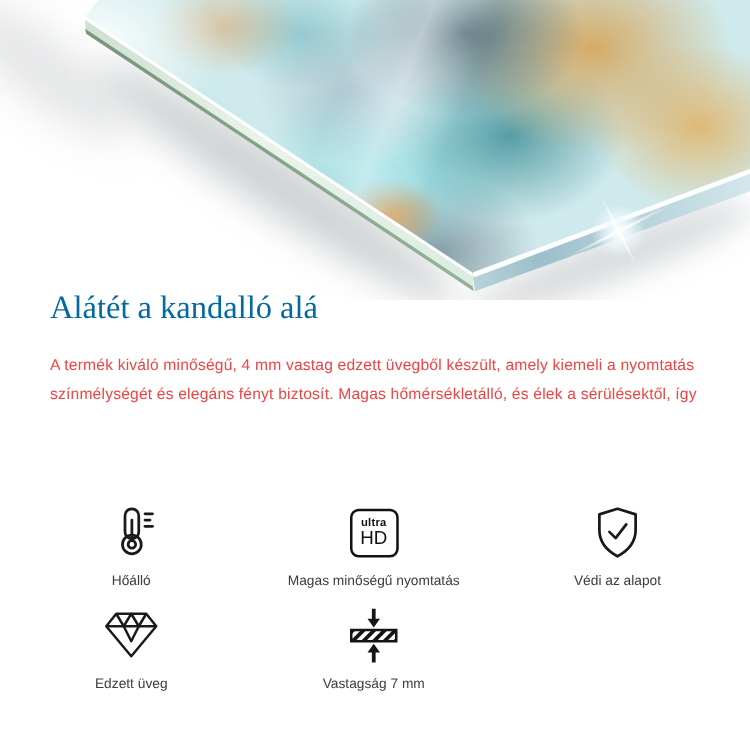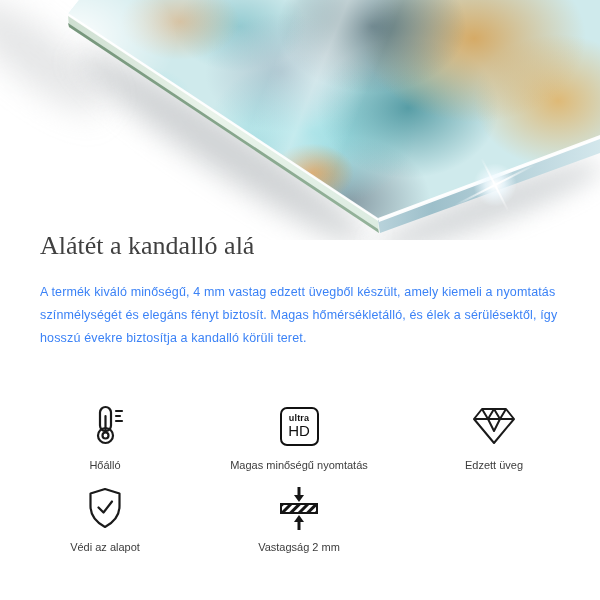--- a/index.html
+++ b/index.html
@@ -71,24 +71,24 @@
   .sparkle .glow{
     position:absolute;left:-22px;top:-22px;width:44px;height:44px;border-radius:50%;
     background:radial-gradient(circle, rgba(255,255,255,1) 0%, rgba(240,250,255,0.8) 30%, rgba(255,255,255,0) 70%);
   }
   .sparkle .ray{position:absolute;background:linear-gradient(to right, rgba(255,255,255,0), #ffffff 45%, #ffffff 55%, rgba(255,255,255,0));filter:blur(0.6px);}
   .sparkle .ray1{left:-45px;top:-1px;width:90px;height:2px;transform:rotate(-27deg);}
   .sparkle .ray2{left:-30px;top:-1px;width:60px;height:2px;transform:rotate(63deg);}
   
   .content{position:absolute;left:40px;top:228px;width:520px;}
   .title{
-    font-family:"Liberation Serif", serif;font-weight:400;color:#404040;
+    font-family:"Liberation Serif", serif;font-weight:400;color:#0369a1;
     font-size:26px;line-height:35px;margin:0;white-space:nowrap;
   }
-  .desc{margin-top:18px;font-size:12.5px;line-height:23px;color:#3b82f6;letter-spacing:0.15px;}
+  .desc{margin-top:18px;font-size:12.5px;line-height:23px;color:#ef4444;letter-spacing:0.15px;}
   .desc div{white-space:nowrap;}
   
   .features{
     position:absolute;left:40px;top:402px;width:520px;
     display:grid;grid-template-columns:130px 1fr 132px;grid-auto-rows:82px;
   }
   .feature{display:flex;flex-direction:column;align-items:center;}
   .icon-box{height:48px;display:flex;align-items:center;justify-content:center;}
   .feature-label{margin-top:9px;font-size:11px;color:#3c3c3c;white-space:nowrap;}
   svg.ic{display:block;}
@@ -124,21 +124,20 @@
   </div>
 </div>
 
 <div class="content">
   <h1 class="title">
     <div>Alátét a kandalló alá</div>
   </h1>
   <div class="desc">
     <div>A termék kiváló minőségű, 4 mm vastag edzett üvegből készült, amely kiemeli a nyomtatás</div>
     <div>színmélységét és elegáns fényt biztosít. Magas hőmérsékletálló, és élek a sérülésektől, így</div>
-    <div>hosszú évekre biztosítja a kandalló körüli teret.</div>
   </div>
 </div>
 
 <div class="features">
 
   <div class="feature">
     <div class="icon-box">
       <svg class="ic" width="48" height="48" viewBox="0 0 48 48" fill="none" stroke="#1a1a1a" stroke-width="2.2" stroke-linecap="round">
         <rect x="19" y="5" width="11" height="24" rx="5.5"></rect>
         <circle cx="24.5" cy="33.5" r="7.5"></circle>
@@ -157,52 +156,52 @@
       <div class="hd-badge">
         <div class="hd-top">ultra</div>
         <div class="hd-bottom">HD</div>
       </div>
     </div>
     <div class="feature-label">Magas minőségű nyomtatás</div>
   </div>
 
   <div class="feature">
     <div class="icon-box">
+      <svg class="ic" width="48" height="48" viewBox="0 0 48 48" fill="none" stroke="#1a1a1a" stroke-width="2.2" stroke-linecap="round" stroke-linejoin="round">
+        <path d="M24 5 L38.5 9.5 V22 C38.5 32 32.5 38.5 24 43 C15.5 38.5 9.5 32 9.5 22 V9.5 Z"></path>
+        <path d="M17.5 23.5 L22.5 28.5 L31 17.5"></path>
+      </svg>
+    </div>
+    <div class="feature-label">Védi az alapot</div>
+  </div>
+
+  <div class="feature">
+    <div class="icon-box">
       <svg class="ic" width="48" height="48" viewBox="0 0 48 48" fill="none" stroke="#1a1a1a" stroke-width="2" stroke-linejoin="round">
         <path d="M12 7 H36 L44 17 L24 41 L4 17 Z"></path>
         <path d="M4 17 H44"></path>
         <path d="M12 7 L18 17 L24 7 L30 17 L36 7"></path>
         <path d="M18 17 L24 29 L30 17"></path>
       </svg>
     </div>
     <div class="feature-label">Edzett üveg</div>
-  </div>
-
-  <div class="feature">
-    <div class="icon-box">
-      <svg class="ic" width="48" height="48" viewBox="0 0 48 48" fill="none" stroke="#1a1a1a" stroke-width="2.2" stroke-linecap="round" stroke-linejoin="round">
-        <path d="M24 5 L38.5 9.5 V22 C38.5 32 32.5 38.5 24 43 C15.5 38.5 9.5 32 9.5 22 V9.5 Z"></path>
-        <path d="M17.5 23.5 L22.5 28.5 L31 17.5"></path>
-      </svg>
-    </div>
-    <div class="feature-label">Védi az alapot</div>
   </div>
 
 
   <div class="feature">
     <div class="icon-box">
       <svg class="ic" width="48" height="48" viewBox="0 0 48 48">
         <defs>
           <pattern id="hatch" width="6" height="6" patternUnits="userSpaceOnUse" patternTransform="rotate(45)">
             <rect width="3" height="6" fill="#151515"></rect>
           </pattern>
         </defs>
         <rect x="6" y="20" width="36" height="9" fill="url(#hatch)" stroke="#151515" stroke-width="2"></rect>
         <line x1="24" y1="3" x2="24" y2="12" stroke="#151515" stroke-width="3"></line>
         <polygon points="19,11 29,11 24,18" fill="#151515"></polygon>
         <line x1="24" y1="46" x2="24" y2="37" stroke="#151515" stroke-width="3"></line>
         <polygon points="19,38 29,38 24,31" fill="#151515"></polygon>
       </svg>
     </div>
-    <div class="feature-label">Vastagság 2 mm</div>
+    <div class="feature-label">Vastagság 7 mm</div>
   </div>
 
 </div>
 
 </body></html>

